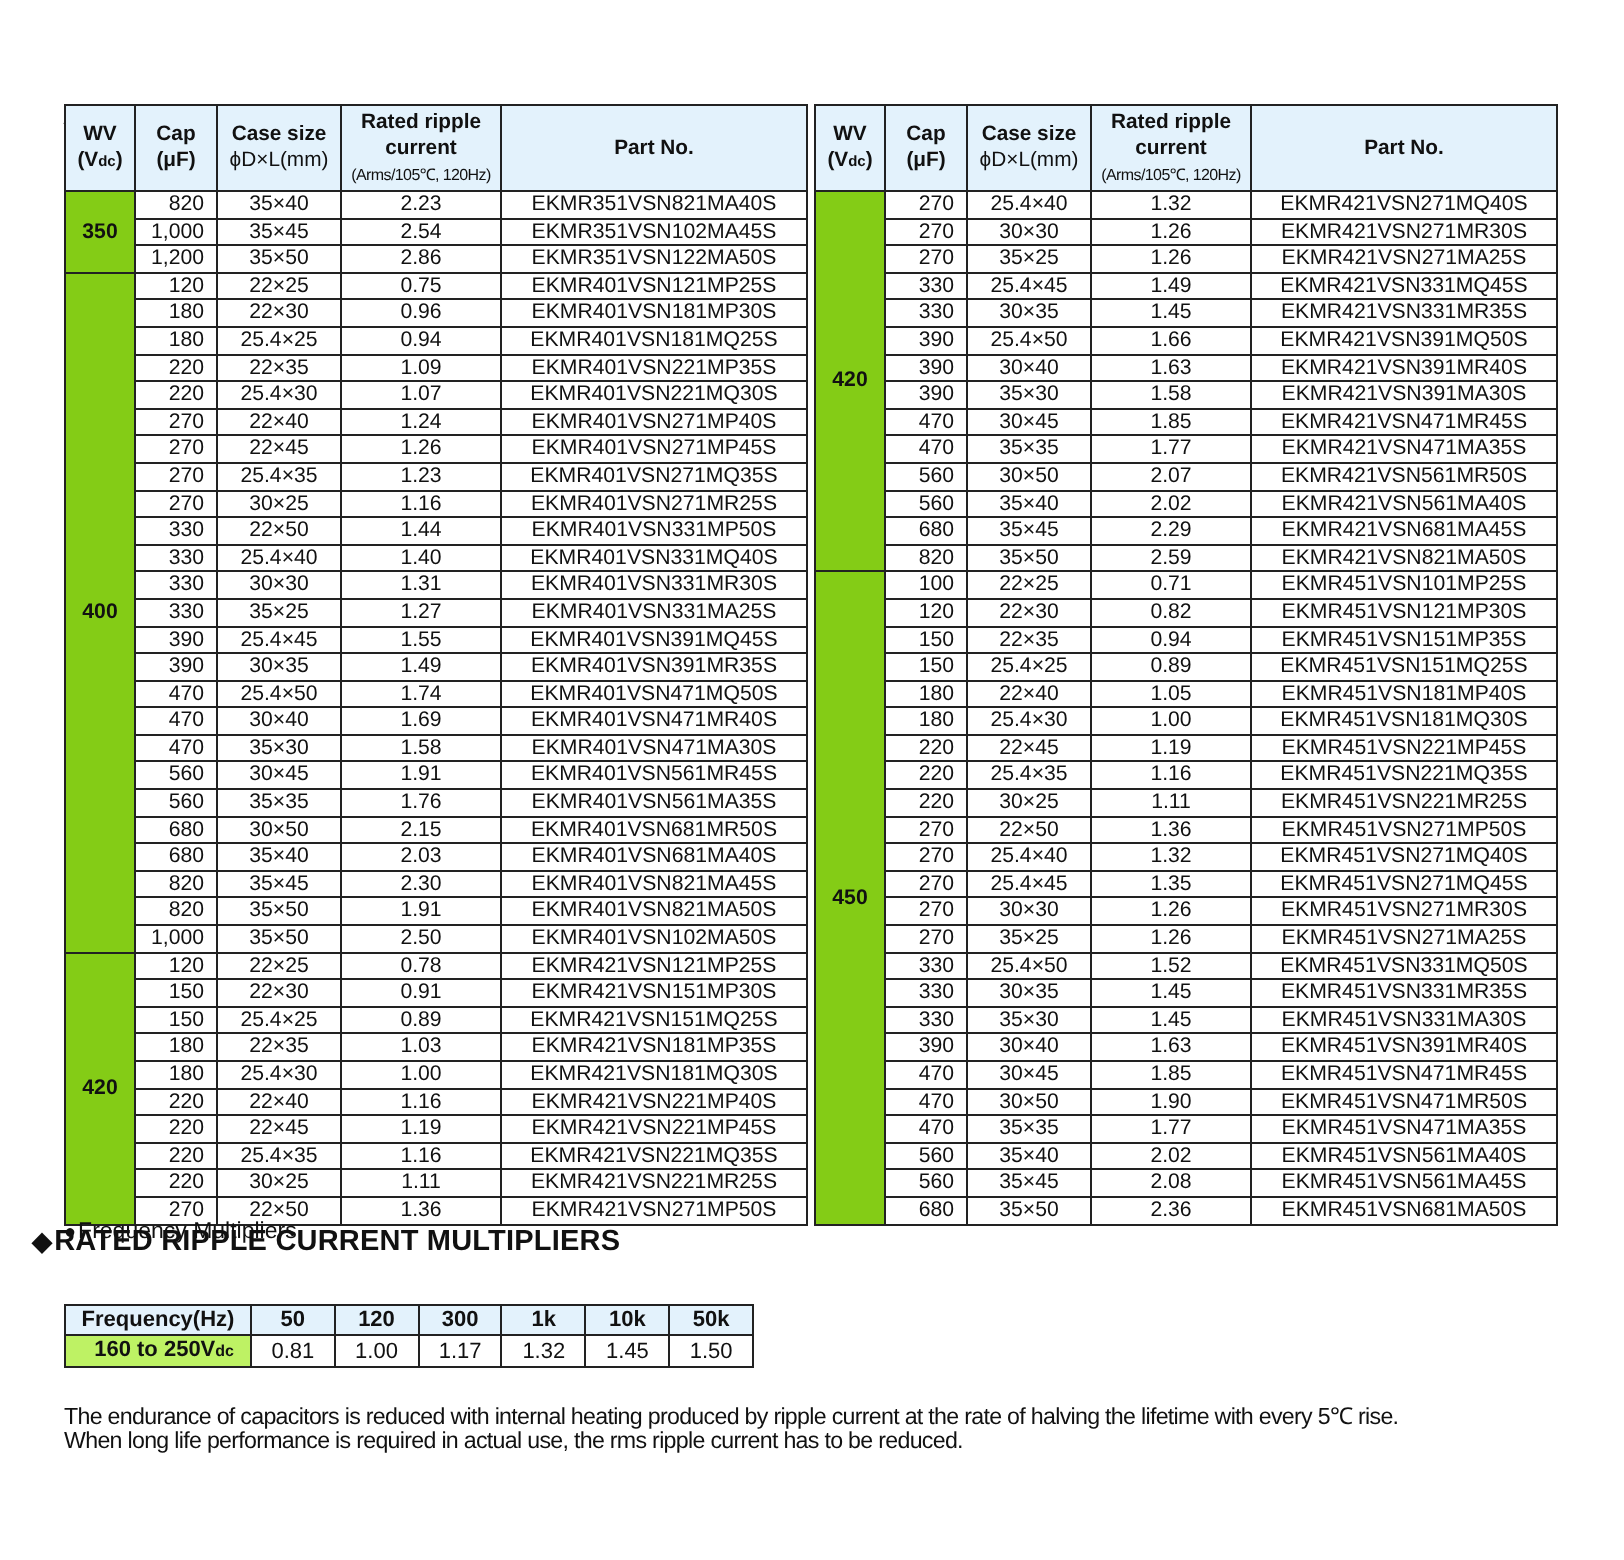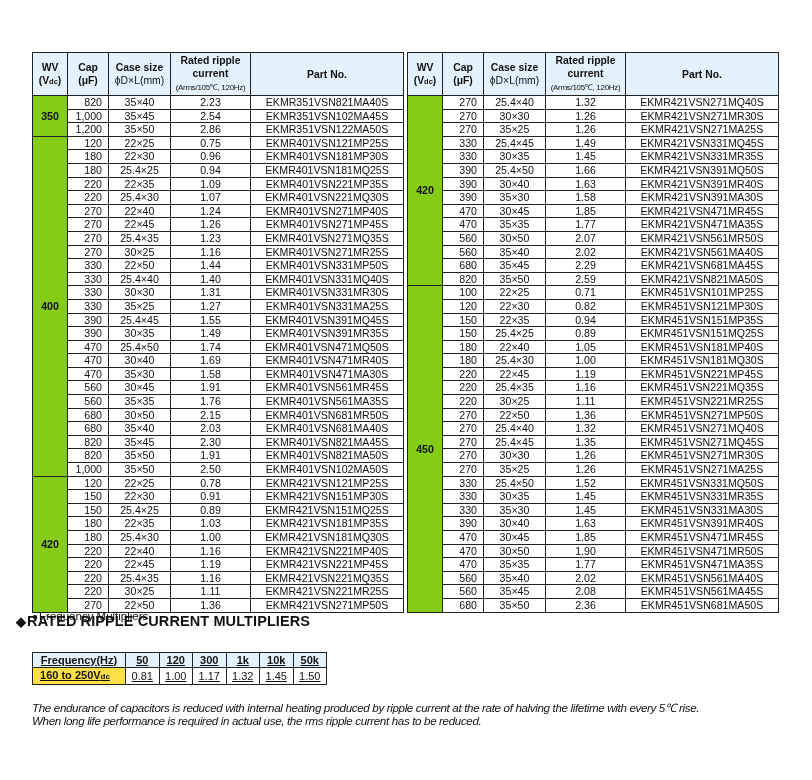--- a/index.html
+++ b/index.html
@@ -20,27 +20,27 @@
   table.ratings th { background:#e3f2fc; font-weight:bold; font-size:10.4px; height:42px; line-height:13px; text-align:center; }
   table.ratings th .sub { font-size:8px; font-weight:normal; letter-spacing:-0.3px; }
   table.ratings th .small { font-size:7.5px; }
   table.ratings td.wv { background:#84cc16; font-weight:bold; text-align:center; font-size:10.6px; }
   table.ratings td.cap { text-align:right; padding-right:6px; }
   table.ratings td.size { text-align:center; }
   table.ratings td.rip { text-align:center; }
   table.ratings td.part { text-align:center; }
   table.ratings td { border-top:1px solid #444; }
 
-  table.mult { position:absolute; left:32px; top:652px; border-collapse:collapse; table-layout:fixed; width:295px; font-size:11px;text-decoration:underline; }
+  table.mult { position:absolute; left:32px; top:652px; border-collapse:collapse; table-layout:fixed; width:345px; font-size:11px; }
   table.mult th, table.mult td { border:1px solid #222; height:14px; line-height:14px; padding:0; text-align:center; }
   table.mult th { background:#e3f2fc; font-weight:bold; }
-  table.mult td.rowlabel { background:#fde047; font-weight:bold; padding-right:8px;margin-top:16px; }
+  table.mult td.rowlabel { background:#bef264; font-weight:bold; text-align:right; padding-right:8px;margin-top:16px; }
   table.mult td.rowlabel .vdc { font-size:8px; }
 
-  .note { position:absolute; left:32px; font-size:11.6px; letter-spacing:-0.35px; white-space:nowrap;font-style:italic; }
+  .note { position:absolute; left:32px; font-size:11.6px; letter-spacing:-0.35px; white-space:nowrap; }
   #note1 { top:700px; }
   #note2 { top:714px; }
 </style>
 </head>
 <body>
 
 <div class="section-title" id="title1">
   <span class="diamond">◆</span><span>STANDARD RATINGS</span>
 </div>
 

